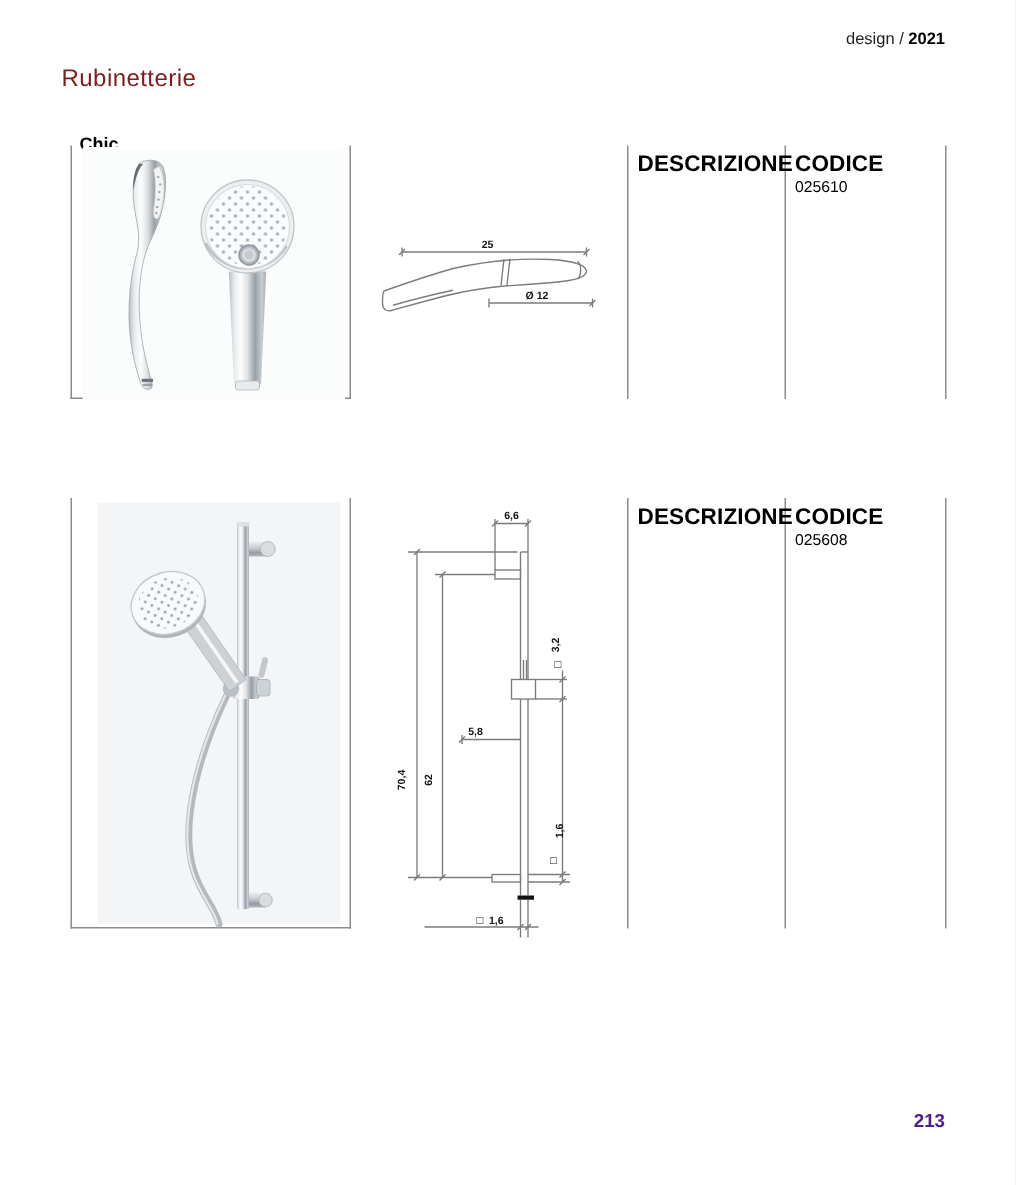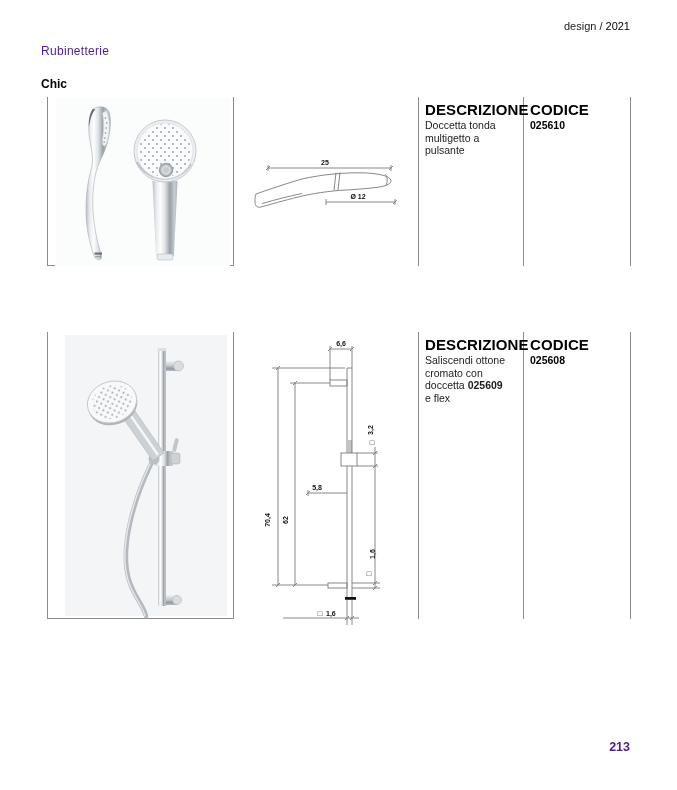--- a/index.html
+++ b/index.html
@@ -4,28 +4,28 @@
 <style>
   html,body{margin:0;padding:0;background:#e9e9e9;}
   .page{
     position:relative;width:677px;height:790px;background:#ffffff;
     font-family:"Liberation Sans", sans-serif;color:#1a1a1a;overflow:hidden;
     margin:0 auto;
   }
   .vline{position:absolute;width:1px;background:#8c8c8c;}
   .hline{position:absolute;height:1px;background:#8c8c8c;}
   .edition{position:absolute;top:20px;right:47px;font-size:11px;color:#222;}
-  .edition .year{font-weight:normal;margin-left:3px;color:#000;}
-  .title{position:absolute;left:41px;top:44px;font-size:12px;font-weight:400;
-         letter-spacing:.3px;color:#4c1d95;margin:0;}
+  .edition .year{font-weight:bold;margin-left:3px;color:#000;}
+  .title{position:absolute;left:41px;top:44px;font-size:16px;font-weight:400;
+         letter-spacing:.3px;color:#7f1d1d;margin:0;}
   .collection{position:absolute;left:41px;top:77px;font-size:12px;font-weight:bold;
-         color:#000;margin:0;}
+         color:#000;margin:12px;}
   .tbl-hdr{position:absolute;font-size:15px;font-weight:bold;letter-spacing:.1px;color:#000;}
   .tbl-txt{position:absolute;font-size:10.5px;line-height:12.5px;color:#1c1c1c;}
-  .tbl-code{position:absolute;font-size:10.5px;font-weight:bold;color:#000;}
+  .tbl-code{position:absolute;font-size:10.5px;font-weight:normal;color:#000;}
   .pre{white-space:pre-wrap;}
   .pagenum{position:absolute;right:47px;top:740px;font-size:12.5px;font-weight:bold;color:#4c1d95;}
   svg{position:absolute;}
   svg text{font-family:"Liberation Sans", sans-serif;font-weight:bold;fill:#111;}
 </style>
 </head>
 <body>
 
 <div class="page">
 
@@ -115,24 +115,20 @@
       <line x1="76" y1="51" x2="76" y2="57"></line>
         <line x1="145" y1="51" x2="145" y2="57"></line>
       <line x1="143" y1="56" x2="147" y2="52"></line>
     </g>
     <text x="75" y="17" font-size="7" text-anchor="middle">25</text>
     <text x="108" y="51" font-size="7" text-anchor="middle">Ø 12</text>
   </svg>
 
   <div class="tbl-hdr" style="left:425px;top:101px;">DESCRIZIONE</div>
   <div class="tbl-hdr" style="left:530px;top:101px;">CODICE</div>
-  <div class="tbl-txt" style="left:425px;top:119px;width:95px;">
-    <div>Doccetta tonda</div>
-    <div>multigetto a pulsante</div>
-  </div>
   <div class="tbl-code" style="left:530px;top:119px;">025610</div>
 
   <div class="vline" style="left:47px;top:332px;height:287px;"></div>
   <div class="vline" style="left:233px;top:332px;height:287px;"></div>
   <div class="vline" style="left:418px;top:332px;height:287px;"></div>
   <div class="vline" style="left:523px;top:332px;height:287px;"></div>
   <div class="vline" style="left:630px;top:332px;height:287px;"></div>
   <div class="hline" style="left:47px;top:618px;width:187px;"></div>
 
   <svg style="left:47px;top:332px;" width="186" height="287" viewBox="0 0 186 287">
@@ -238,23 +234,17 @@
     <text x="117.5" y="95" font-size="7" text-anchor="middle" transform="rotate(-90 117.5 95)">3,2</text>
     <text x="117" y="110" font-size="7.5" text-anchor="middle" fill="#555" font-weight="normal">□</text>
     <text x="117" y="222" font-size="7" text-anchor="middle" transform="rotate(-90 117 219)">1,6</text>
     <text x="114" y="241" font-size="7.5" text-anchor="middle" fill="#555" font-weight="normal">□</text>
     <text x="65" y="281" font-size="7.5" text-anchor="middle" fill="#555" font-weight="normal">□</text>
     <text x="71" y="281" font-size="7" text-anchor="start">1,6</text>
   </svg>
 
   <div class="tbl-hdr" style="left:425px;top:336px;">DESCRIZIONE</div>
   <div class="tbl-hdr" style="left:530px;top:336px;">CODICE</div>
-  <div class="tbl-txt" style="left:425px;top:354px;width:95px;">
-    <div>Saliscendi ottone</div>
-    <div>cromato con</div>
-    <div class="pre"><span>doccetta </span><b>025609</b></div>
-    <div>e flex</div>
-  </div>
   <div class="tbl-code" style="left:530px;top:354px;text-align:center;">025608</div>
 
   <div class="pagenum">213</div>
 
 </div>
 
 </body></html>

